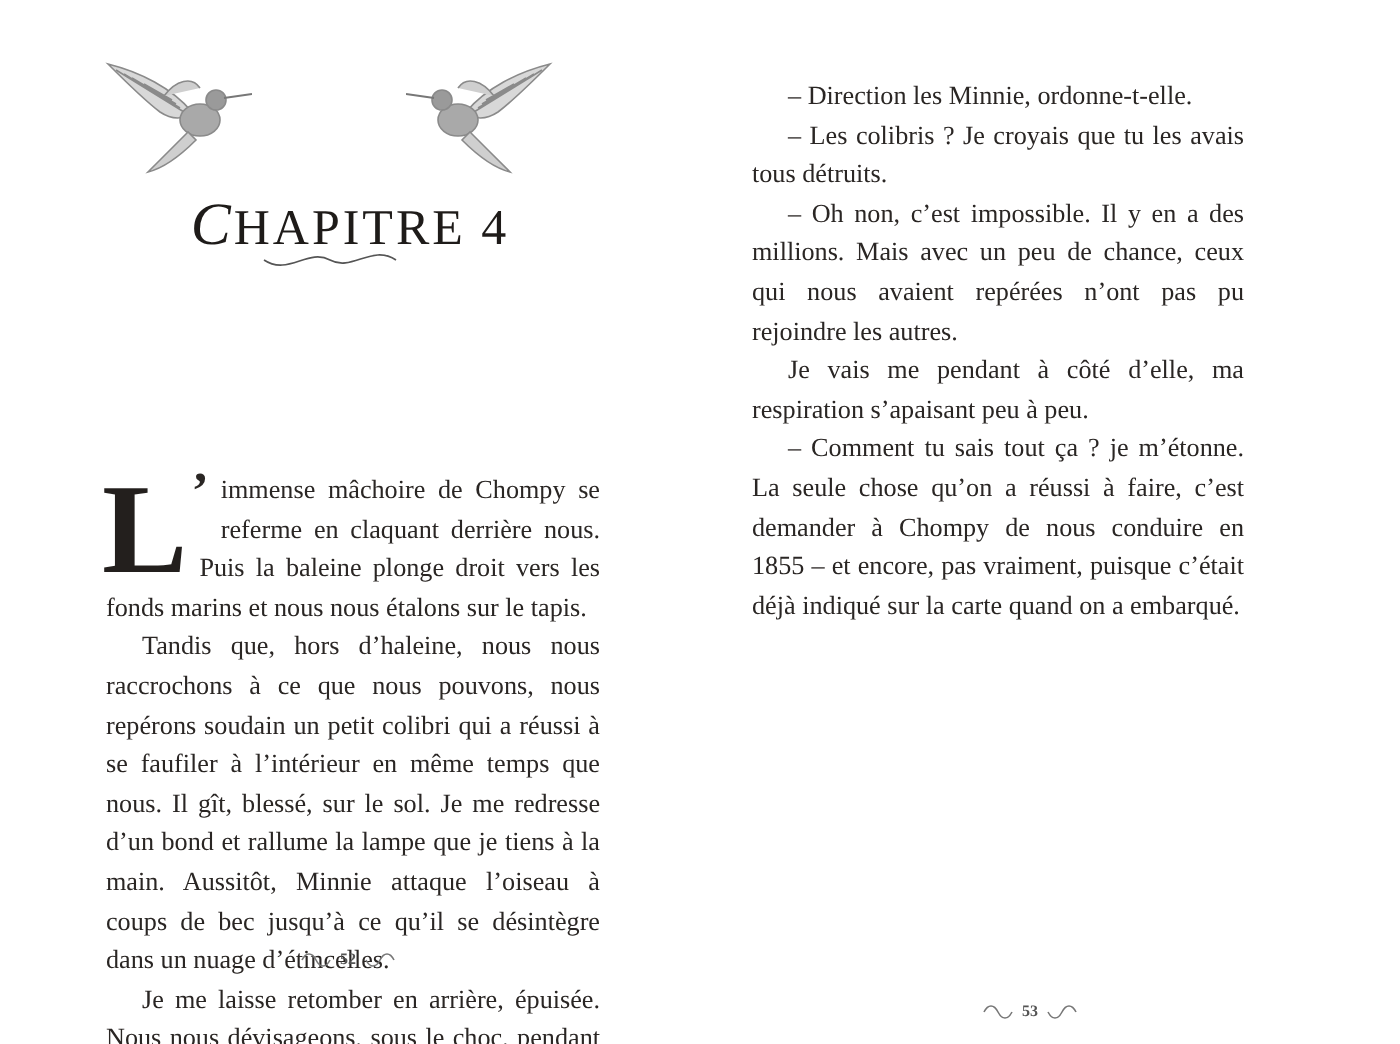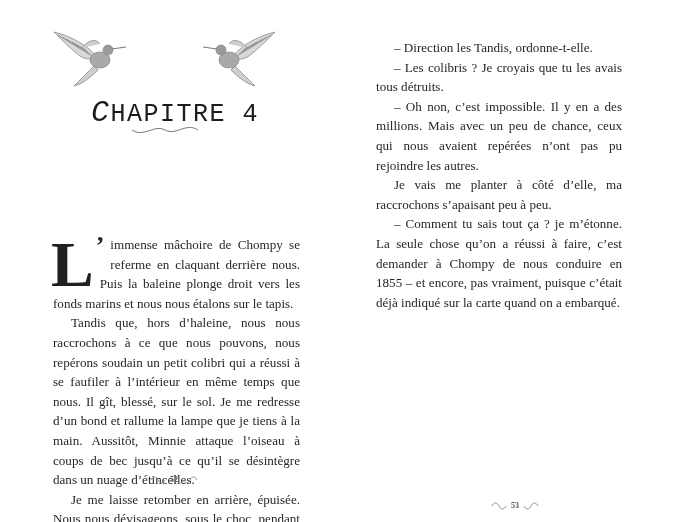--- a/index.html
+++ b/index.html
@@ -8,21 +8,21 @@
   .page { position: absolute; top: 0; height: 522px; }
   .page-left { left: 0; width: 350px; }
   .page-right { left: 350px; width: 350px; }
 
   .bird { position: absolute; width: 74px; height: 58px; }
   .bird-left { left: 52px; top: 30px; }
   .bird-right { left: 203px; top: 30px; }
 
   .chapter-title { position: absolute; left: 0; width: 350px; top: 96px;
                    text-align: center; font-size: 25px; letter-spacing: 1.5px;
-                   font-family: Liberation Mono, monospace; color: #1e1b19; }
+                   font-family: Liberation Serif, serif; color: #1e1b19; }
   .chapter-title .cap { font-size: 30px; font-style: italic; }
   .title-flourish { position: absolute; left: 130px; top: 124px; width: 70px; height: 12px; }
 
   .text { position: absolute; font-size: 13.1px; line-height: 19.6px; text-align: justify;
           hyphens: manual; }
   .text p { margin: 0; text-indent: 18px; }
   .text p.noindent { text-indent: 0; }
 
   .left-text { left: 53px; top: 235px; width: 247px; }
   .dropcap { float: left; font-size: 64px; line-height: 54px; margin: 3px 6px 0 -2px;
@@ -85,24 +85,24 @@
       </svg>
     <span class="num">52</span>
     <svg width="16" height="8" viewBox="0 0 16 8">
         <path d="M1 4 C3 8, 6 8, 8 4 C10 0, 13 0, 15 4" fill="none" stroke="#777" stroke-width="0.8"></path>
       </svg>
   </div>
 </div>
 
 <div class="page page-right">
   <div class="text right-text">
-    <p>– Direction les Tandis, ordonne-t-elle.</p>
+    <p>– Direction les Minnie, ordonne-t-elle.</p>
     <p>– Les colibris ? Je croyais que tu les avais tous détruits.</p>
     <p>– Oh non, c’est impossible. Il y en a des millions. Mais avec un peu de chance, ceux qui nous avaient repérées n’ont pas pu rejoindre les autres.</p>
-    <p>Je vais me planter à côté d’elle, ma raccrochons s’apaisant peu à peu.</p>
+    <p>Je vais me pendant à côté d’elle, ma respiration s’apaisant peu à peu.</p>
     <p>– Comment tu sais tout ça ? je m’étonne. La seule chose qu’on a réussi à faire, c’est demander à Chompy de nous conduire en 1855 – et encore, pas vraiment, puisque c’était déjà indiqué sur la carte quand on a embarqué.</p>
 
   </div>
 
   <div class="folio folio-right">
     <svg width="16" height="8" viewBox="0 0 16 8">
         <path d="M1 4 C3 0, 6 0, 8 4 C10 8, 13 8, 15 4" fill="none" stroke="#777" stroke-width="0.8"></path>
       </svg>
     <span class="num">53</span>
     <svg width="16" height="8" viewBox="0 0 16 8">

